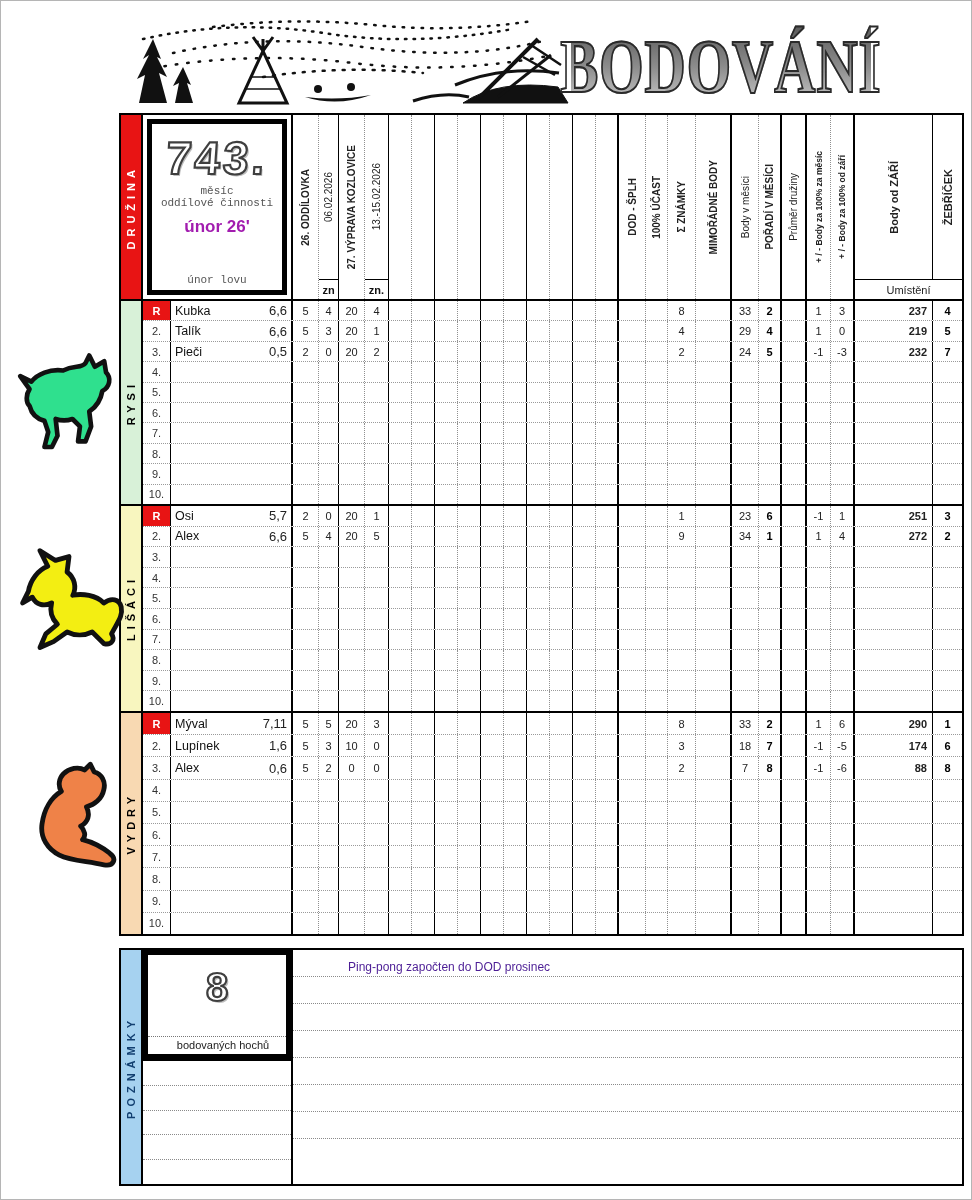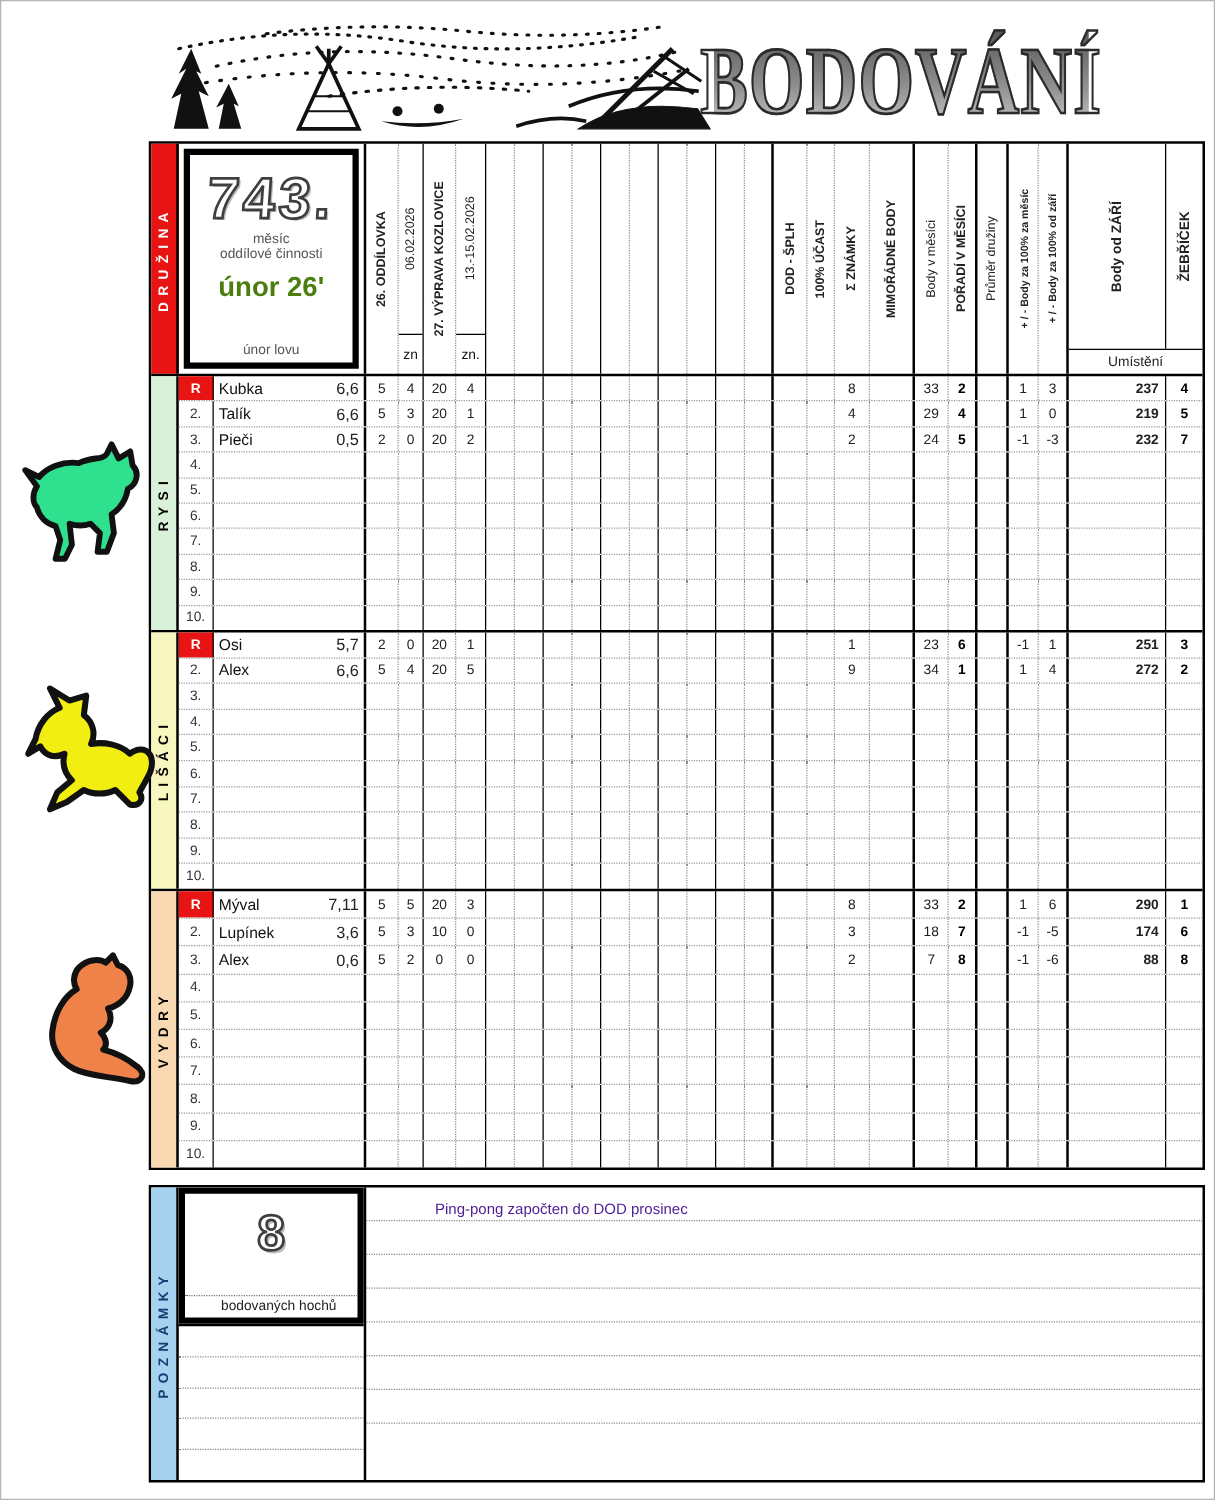--- a/index.html
+++ b/index.html
@@ -33,34 +33,34 @@
   .strip-notes { background:#a6d2f0; }
   .strip-notes .vtext { color:#123f70; }
 
   
   .box743 { width:150px; flex:0 0 150px; border-right:2px solid #000; padding:4px; }
   .box743-inner { width:100%; height:100%; border:5px solid #000; background:#fff;
     display:flex; flex-direction:column; align-items:center; padding:10px 2px 4px 2px; }
   .num-outline { color:#fff; font-weight:bold; -webkit-text-stroke:2.2px #3f3f3f;
     text-shadow:2px 2px 0 #bdbdbd; }
   .box743 .num-outline { font-size:46px; letter-spacing:3px; transform:skewX(-4deg); line-height:1.05; }
-  .box743 .sub { font-size:11px; color:#555; margin-top:3px; }
-  .box743 .month { font-size:22px; font-weight:bold; color:#4d7c0f; margin-top:8px; }
+  .box743 .sub { font-size:11px; color:#555; margin-top:3px;font-family:Liberation Mono, monospace; }
+  .box743 .month { font-size:17px; font-weight:bold; color:#a21caf; margin-top:8px; }
   .box743 .foot { margin-top:auto; }
 
   
   .hcols { flex:1; display:flex; }
   .hcell { display:flex; flex-direction:column; border-right:1px dotted #8f8f8f; }
   .rot-wrap { flex:1; display:flex; align-items:center; justify-content:center; overflow:hidden; }
   .rot { writing-mode:vertical-rl; transform:rotate(180deg); white-space:nowrap;
     font-size:10px; color:#222; }
   .rot.b { font-weight:bold; }
   .rot.small { font-size:8.5px; font-weight:bold; }
-  .hfoot { height:32px; border-top:1px solid #000; display:flex; align-items:center;
-    justify-content:center; font-size:11px; font-weight:normal; color:#111; }
+  .hfoot { height:20px; border-top:1px solid #000; display:flex; align-items:center;
+    justify-content:center; font-size:11px; font-weight:bold; color:#111; }
   .umisteni { height:20px; border-top:1px solid #000; display:flex; align-items:center;
     justify-content:center; font-size:11px; color:#222; }
   .lastcol { display:flex; flex-direction:column; }
   .lastcol-top { flex:1; display:flex; }
   .lastcol-top .sub { display:flex; align-items:center; justify-content:center; }
 
   
   .c-pos{width:28px;flex:0 0 28px}.c-name{width:122px;flex:0 0 122px}
   .c-p1{width:26px;flex:0 0 26px}.c-zn1{width:20px;flex:0 0 20px}
   .c-p2{width:26px;flex:0 0 26px}.c-zn2{width:24px;flex:0 0 24px}
@@ -902,21 +902,21 @@
               <div class="dcell c-prum bR-thick"></div>
               <div class="dcell c-pm">1</div>
               <div class="dcell c-pm bR-thick">6</div>
               <div class="dcell c-bzari bR-solid num-right">290</div>
               <div class="dcell c-zeb bR-none bold">1</div>
             </div>
             <div class="trow">
               <div class="dcell c-pos bR-solid pos-cell">2.</div>
               <div class="dcell c-name bR-thick name-cell">
                 <span class="mname">Lupínek</span>
-                <span class="mgrade">3,6</span>
+                <span class="mgrade">1,6</span>
               </div>
               <div class="dcell c-p1">5</div>
               <div class="dcell c-zn1 bR-solid">3</div>
               <div class="dcell c-p2">10</div>
               <div class="dcell c-zn2 bR-solid">0</div>
               <div class="dcell c-e"></div>
               <div class="dcell c-e bR-solid"></div>
               <div class="dcell c-e"></div>
               <div class="dcell c-e bR-solid"></div>
               <div class="dcell c-e"></div>

